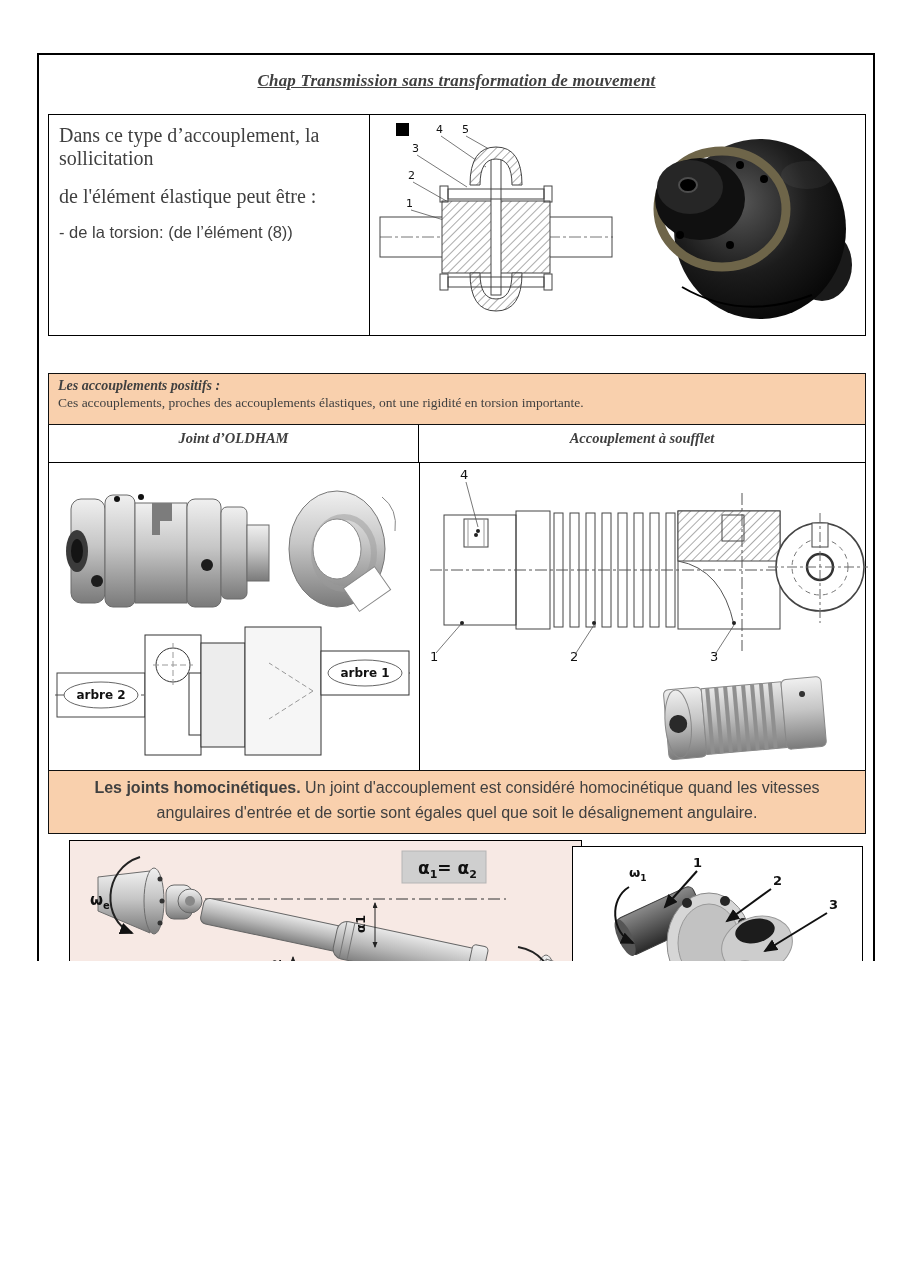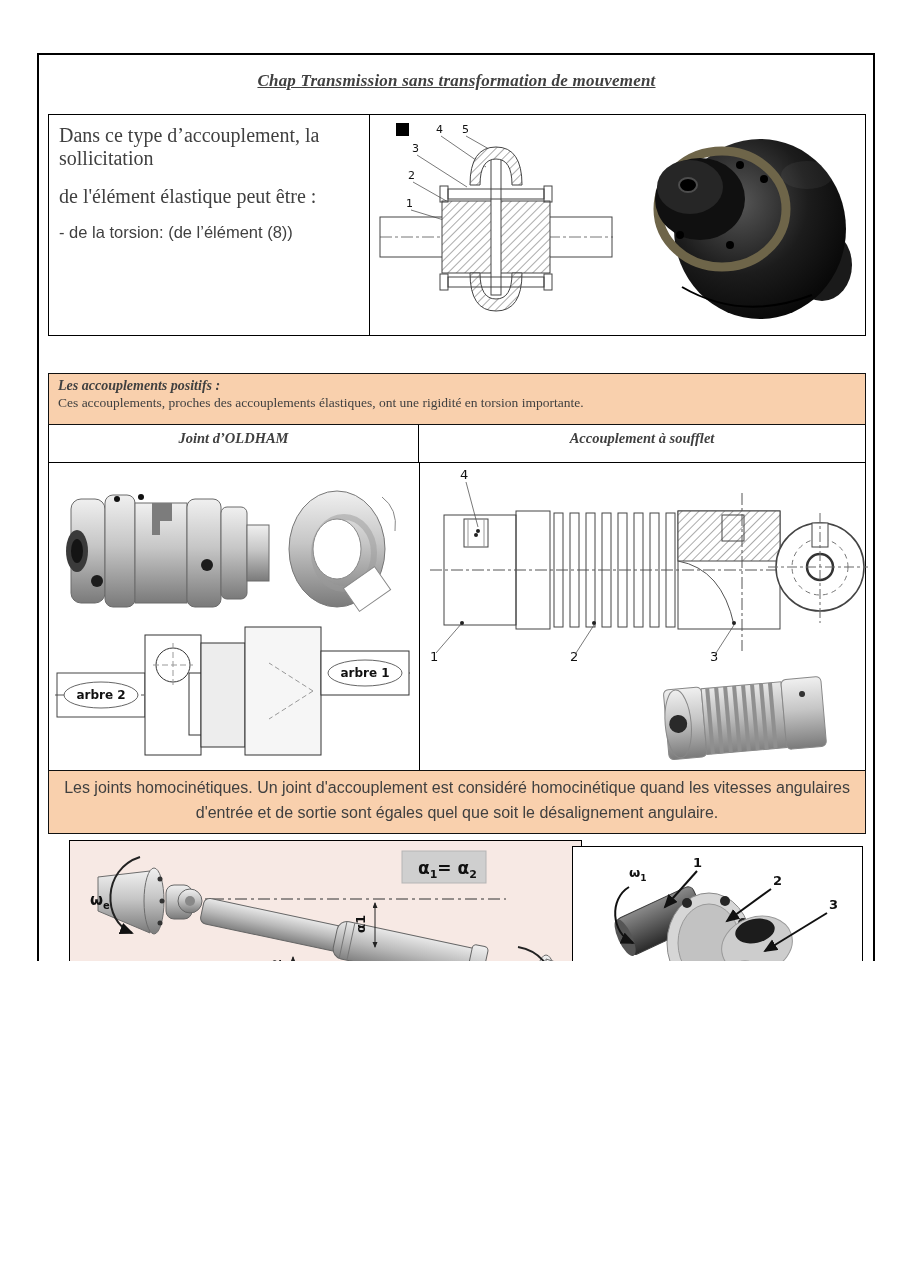--- a/index.html
+++ b/index.html
@@ -24,21 +24,21 @@
   .hdr-cell{display:flex;align-items:flex-start;justify-content:center;padding-top:5px;
             font-weight:bold;font-style:italic;font-size:14.5px;box-sizing:border-box;}
   .hdr-c1{width:370px;border-right:1px solid #000;}
   .hdr-c2{flex:1;}
   .content-row{left:48px;top:444px;width:818px;height:309px;border:1px solid #000;display:flex;}
   .cell-oldham{width:370px;border-right:1px solid #000;position:relative;}
   .cell-soufflet{flex:1;position:relative;}
   .banner2{left:48px;top:752px;width:818px;height:64px;text-align:center;
            font-family:"Liberation Sans",sans-serif;font-size:16px;line-height:1.55;
            padding:5px 12px 0 12px;}
-  .banner2 .b{font-weight:normal;}
+  .banner2 .b{font-weight:bold;}
   .img-box{border:1px solid #000;background:#fff;}
   .box-driveshaft{left:69px;top:822px;width:513px;height:205px;}
   .box-ujoint{left:572px;top:828px;width:291px;height:200px;padding-left:32px;}
   .page-num{left:0;right:0;top:1181px;text-align:center;font-size:15px;}
   svg text{font-family:"DejaVu Sans",sans-serif;fill:#111;}
   text.pl{font-size:11px;}
   text.pl2{font-size:13px;}
   .thin{stroke:#555;stroke-width:.8;fill:none;}
   .dl{stroke:#444;fill:none;stroke-width:1;}
 </style>

